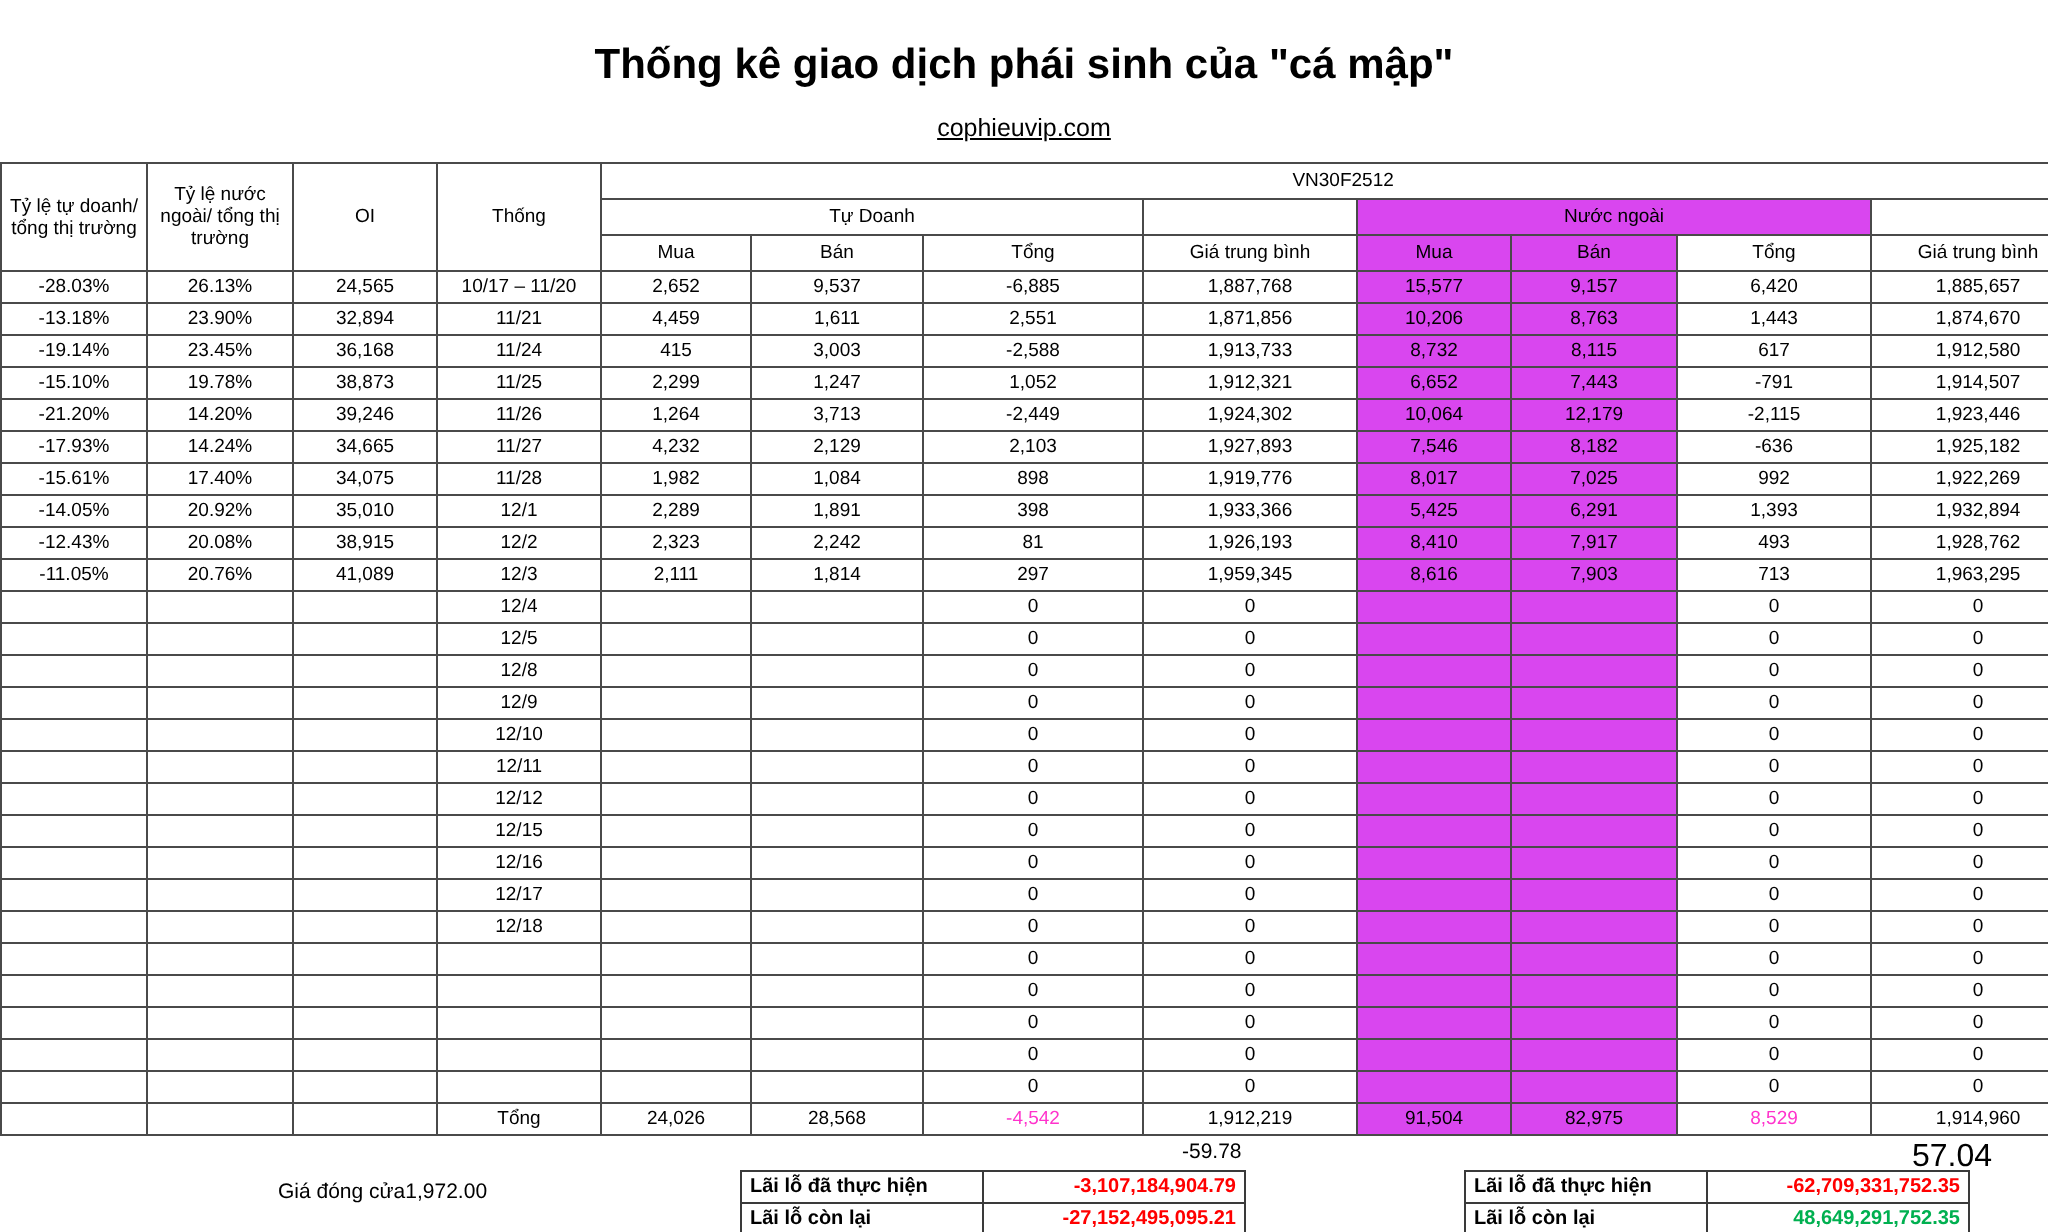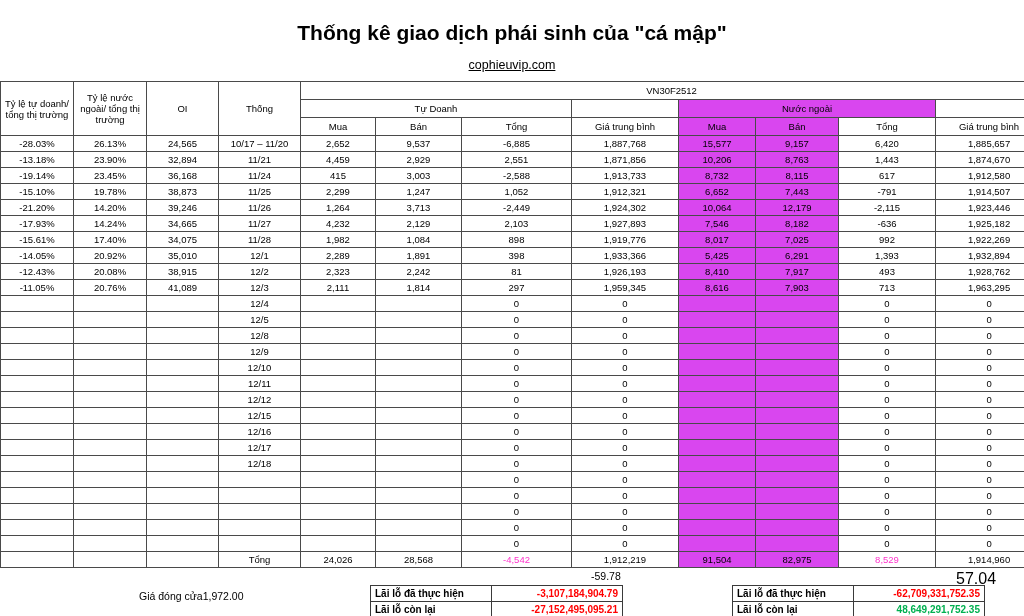--- a/index.html
+++ b/index.html
@@ -209,21 +209,21 @@
         <td class="shade">9,157</td>
         <td class="b">6,420</td>
         <td class="b">1,885,657</td>
       </tr>
       <tr>
         <td>-13.18%</td>
         <td>23.90%</td>
         <td>32,894</td>
         <td>11/21</td>
         <td>4,459</td>
-        <td>2,929</td>
+        <td>1,611</td>
         <td class="b">2,551</td>
         <td class="b">1,871,856</td>
         <td class="shade">10,206</td>
         <td class="shade">8,763</td>
         <td class="b">1,443</td>
         <td class="b">1,874,670</td>
       </tr>
       <tr>
         <td>-19.14%</td>
         <td>23.45%</td>

